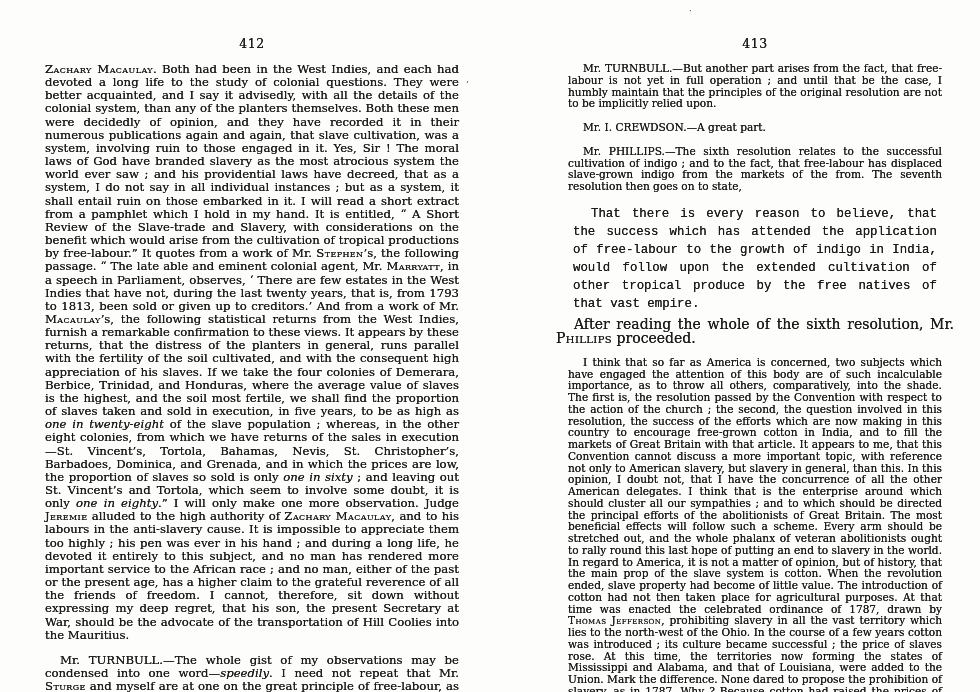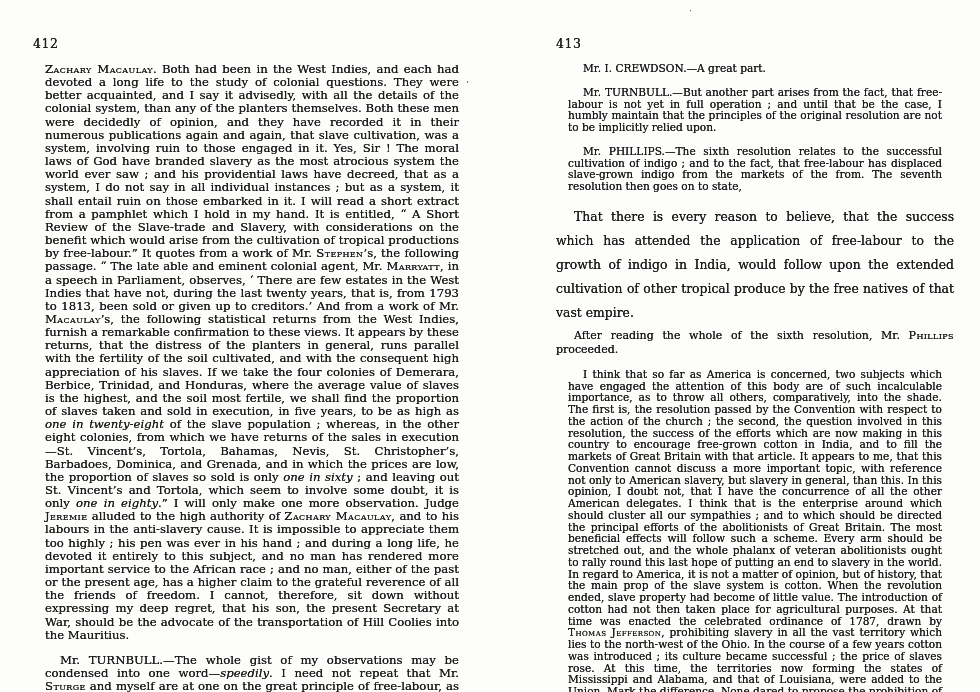--- a/index.html
+++ b/index.html
@@ -7,55 +7,55 @@
   body { width: 980px; height: 692px; background: #ffffff; }
   .spread {
     position: relative; width: 980px; height: 692px;
     background: #fdfdfb; overflow: hidden;
     font-family: "DejaVu Serif", serif; color: #1c1c1c;
   }
   .page { position: absolute; top: 0; }
   .page-412 { left: 33px;  width: 438px; }
   .page-413 { left: 556px; width: 398px; }
   .page-number {
-    text-align: left; padding-top: 36px;
+    text-align: center; padding-top: 36px;
     font-size: 12.5px; letter-spacing: .5px;
     text-shadow: 0 0 .35px currentColor;
   }
   .page-body { margin-top: 6px; text-align: justify; }
   .page-412 .page-body { font-size: 11.7px; line-height: 13.15px; }
   .page-413 .page-body { font-size: 10.6px; line-height: 11.75px; }
   .para { margin: 12px; text-shadow: 0 0 .3px currentColor; }
   .para.indent  { text-indent: 15px; }
   .para.flush   { text-indent: 0; }
   .para.display      { font-size: 12.3px; line-height: 15.6px; margin: 5px 0 3px; text-indent: 18px; }
-  .para.resolution   { font-size: 12.4px; line-height: 24px; margin: 5px 0 4px; text-indent: 18px; }
-  .para.display-line { font-size: 11px; line-height: 14px;   margin: 3px 0 2px; text-indent: 18px; }
+  .para.resolution   { font-size: 12.4px; line-height: 18px; margin: 5px 17px 4px; text-indent: 18px; font-family: Liberation Mono, monospace; }
+  .para.display-line { font-size: 14px; line-height: 14px;   margin: 3px 0 2px; text-indent: 18px; }
   .sc { font-variant: small-caps; letter-spacing: .4px; }
   em  { font-style: italic; }
   .speck { position: absolute; font-size: 9px; color: #4a4a4a; }
 </style>
 </head>
 <body>
 
 <div class="spread">
 
   <div class="page page-412">
     <div class="page-number">412</div>
     <div class="page-body">
         <p class="para flush"><span class="sc">Zachary Macaulay</span>. Both had been in the West Indies, and each had devoted a long life to the study of colonial questions. They were better acquainted, and I say it advisedly, with all the details of the colonial system, than any of the planters themselves. Both these men were decidedly of opinion, and they have recorded it in their numerous publications again and again, that slave cultivation, was a system, involving ruin to those engaged in it. Yes, Sir !  The moral laws of God have branded slavery as the most atrocious system the world ever saw ; and his providential laws have decreed, that as a system, I do not say in all individual instances ; but as a system, it shall entail ruin on those embarked in it.  I will read a short extract from a pamphlet which I hold in my hand.  It is entitled, “ A Short Review of the Slave-trade and Slavery, with considerations on the benefit which would arise from the cultivation of tropical productions by free-labour.”  It quotes from a work of Mr. <span class="sc">Stephen</span>’s, the following passage.  “ The late able and eminent colonial agent, Mr. <span class="sc">Marryatt</span>, in a speech in Parliament, observes, ‘ There are few estates in the West Indies that have not, during the last twenty years, that is, from 1793 to 1813, been sold or given up to creditors.’ And from a work of Mr. <span class="sc">Macaulay</span>’s, the following statistical returns from the West Indies, furnish a remarkable confirmation to these views.  It appears by these returns, that the distress of the planters in general, runs parallel with the fertility of the soil cultivated, and with the consequent high appreciation of his slaves.  If we take the four colonies of Demerara, Berbice, Trinidad, and Honduras, where the average value of slaves is the highest, and the soil most fertile, we shall find the proportion of slaves taken and sold in execution, in five years, to be as high as <em>one in twenty-eight</em> of the slave population ; whereas, in the other eight colonies, from which we have returns of the sales in execution—St. Vincent’s, Tortola, Bahamas, Nevis, St. Christopher’s, Barbadoes, Dominica, and Grenada, and in which the prices are low, the proportion of slaves so sold is only <em>one in sixty</em> ; and leaving out St. Vincent’s and Tortola, which seem to involve some doubt, it is only <em>one in eighty</em>.”  I will only make one more observation.  Judge <span class="sc">Jeremie</span> alluded to the high authority of <span class="sc">Zachary Macaulay</span>, and to his labours in the anti-slavery cause.  It is impossible to appreciate them too highly ; his pen was ever in his hand ; and during a long life, he devoted it entirely to this subject, and no man has rendered more important service to the African race ; and no man, either of the past or the present age, has a higher claim to the grateful reverence of all the friends of freedom.  I cannot, therefore, sit down without expressing my deep regret, that his son, the present Secretary at War, should be the advocate of the transportation of Hill Coolies into the Mauritius.</p>
         <p class="para indent">Mr. TURNBULL.—The whole gist of my observations may be condensed into one word—<em>speedily</em>.  I need not repeat that Mr. <span class="sc">Sturge</span> and myself are at one on the great principle of free-labour, as a system, being the most economical ; but before it can come into full operation, I can foresee an infinity of mischief in relying upon its successful competition with the wasteful system of the slave-trade.  If we are to trust to the cheapness of free-labour, as the sole means of driving the produce of slave-labour out of the market, we must wait with patience till the high price of 47. per cwt. shall have been reduced to 23. per cwt., and perhaps a great deal lower.  It is for this reason that I have drawn up the rider, which whether it passes or no, will serve to warn us against the too flattering expectation, that free-labour is to triumph</p>
       </div>
   </div>
 
   <div class="page page-413">
     <div class="page-number">413</div>
     <div class="page-body">
+        <p class="para indent">Mr. TURNBULL.—But another part arises from the fact, that free-labour is not yet in full operation ; and until that be the case, I humbly maintain that the principles of the original resolution are not to be implicitly relied upon.</p>
         <p class="para indent">Mr. I. CREWDSON.—A great part.</p>
-        <p class="para indent">Mr. TURNBULL.—But another part arises from the fact, that free-labour is not yet in full operation ; and until that be the case, I humbly maintain that the principles of the original resolution are not to be implicitly relied upon.</p>
         <p class="para indent">Mr. PHILLIPS.—The sixth resolution relates to the successful cultivation of indigo ; and to the fact, that free-labour has displaced slave-grown indigo from the markets of the from.  The seventh resolution then goes on to state,</p>
         <p class="para resolution">That there is every reason to believe, that the success which has attended the application of free-labour to the growth of indigo in India, would follow upon the extended cultivation of other tropical produce by the free natives of that vast empire.</p>
         <p class="para display-line">After reading the whole of the sixth resolution, Mr. <span class="sc">Phillips</span> proceeded.</p>
         <p class="para indent">I think that so far as America is concerned, two subjects which have engaged the attention of this body are of such incalculable importance, as to throw all others, comparatively, into the shade.  The first is, the resolution passed by the Convention with respect to the action of the church ; the second, the question involved in this resolution, the success of the efforts which are now making in this country to encourage free-grown cotton in India, and to fill the markets of Great Britain with that article.  It appears to me, that this Convention cannot discuss a more important topic, with reference not only to American slavery, but slavery in general, than this.  In this opinion, I doubt not, that I have the concurrence of all the other American delegates.  I think that is the enterprise around which should cluster all our sympathies ; and to which should be directed the principal efforts of the abolitionists of Great Britain.  The most beneficial effects will follow such a scheme.  Every arm should be stretched out, and the whole phalanx of veteran abolitionists ought to rally round this last hope of putting an end to slavery in the world.  In regard to America, it is not a matter of opinion, but of history, that the main prop of the slave system is cotton.  When the revolution ended, slave property had become of little value.  The introduction of cotton had not then taken place for agricultural purposes.  At that time was enacted the celebrated ordinance of 1787, drawn by <span class="sc">Thomas Jefferson</span>, prohibiting slavery in all the vast territory which lies to the north-west of the Ohio.  In the course of a few years cotton was introduced ; its culture became successful ; the price of slaves rose.  At this time, the territories now forming the states of Mississippi and Alabama, and that of Louisiana, were added to the Union.  Mark the difference.  None dared to propose the prohibition of slavery, as in 1787.  Why ?  Because cotton had raised the prices of slaves.  Again, in the northern slave-holding states, Virginia, Delaware, and what are called the slave-breeding states, after the year 1820, and down to the sitting of the Virginia Convention, the slaves in these states again fell in value, cotton not being much cultivated there, and</p>
       </div>
   </div>
 
   <div>
       <span class="speck" style="left: 466px; top: 80px;">’</span>
       <span class="speck" style="left: 689px; top: 6px;">·</span>

